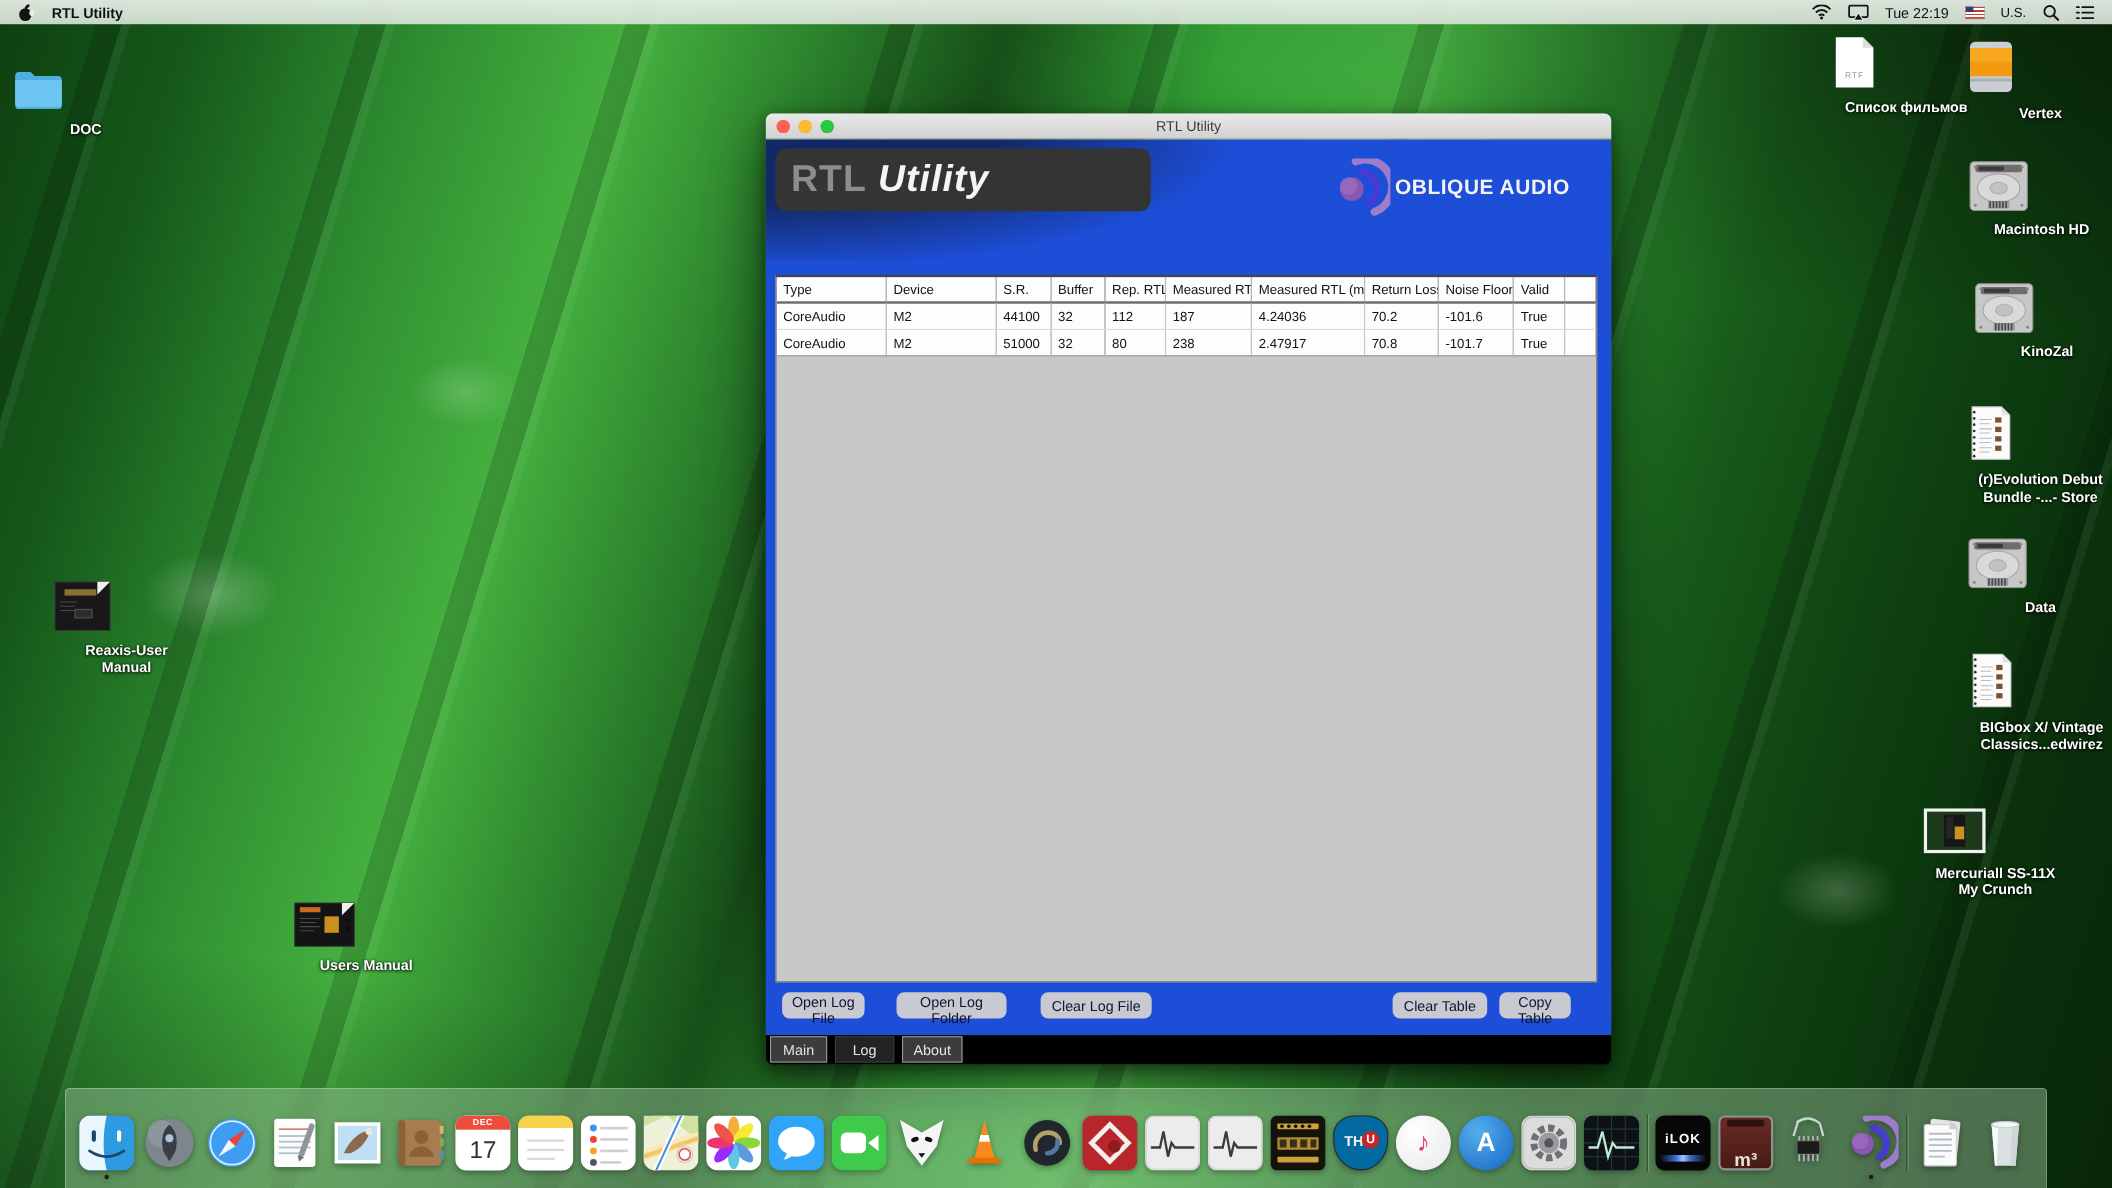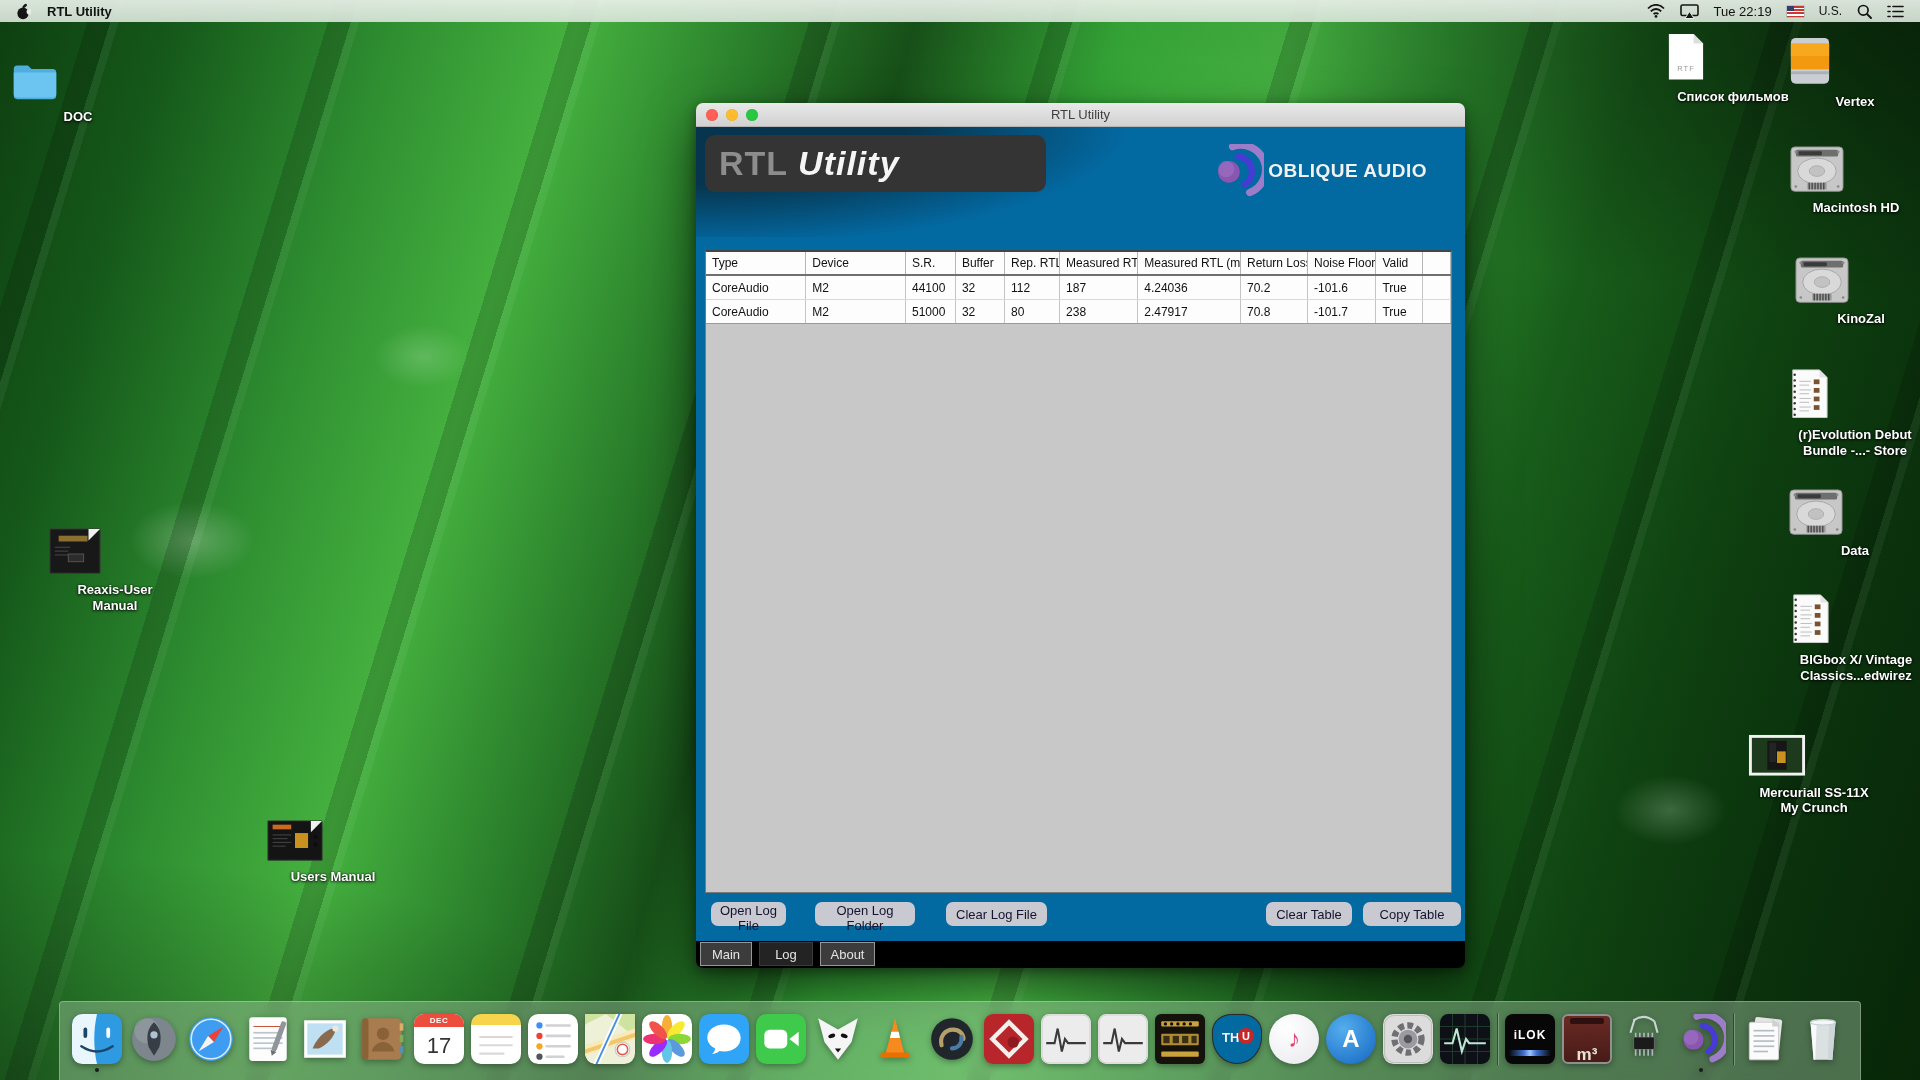--- a/index.html
+++ b/index.html
@@ -40,21 +40,21 @@
     box-shadow:0 22px 50px rgba(0,0,0,.55),0 3px 12px rgba(0,0,0,.4);}
   .titlebar{height:24px;background:linear-gradient(#e9e9e9,#d1d1d1);position:relative;
     border-bottom:1px solid #b4b4b4;box-sizing:border-box;}
   .traffic{position:absolute;left:10px;top:6px;display:flex;gap:8px;}
   .tl{width:12px;height:12px;border-radius:50%;display:inline-block;}
   .tl.red{background:#ff5f57;box-shadow:inset 0 0 1px #d94942;}
   .tl.yel{background:#febc2e;box-shadow:inset 0 0 1px #d6a024;}
   .tl.grn{background:#28c840;box-shadow:inset 0 0 1px #1ea733;}
   .wtitle{position:absolute;left:0;right:0;top:0;height:24px;line-height:24px;text-align:center;
     font-size:13px;color:#3f3f3f;}
-  .content{position:absolute;top:24px;bottom:27px;left:0;right:0;background:#0369a1;}
+  .content{position:absolute;top:24px;bottom:27px;left:0;right:0;background:#1d4ed8;}
   .content::before{content:"";position:absolute;top:0;left:0;width:60%;height:110px;
     background:radial-gradient(130% 150% at 0% 0%, rgba(10,10,10,.55) 35%, transparent 72%);}
   .logo-box{position:absolute;left:9px;top:8px;width:341px;height:57px;background:#343434;
     border-radius:10px;display:flex;align-items:center;padding-left:14px;box-sizing:border-box;}
   .logo-rtl{font-size:34px;font-weight:bold;color:#8d8d8d;letter-spacing:1px;}
   .logo-utility{font-size:34px;font-weight:bold;color:#f5f5f5;letter-spacing:1px;margin-left:10px;font-style:italic;}
   .brand{position:absolute;right:38px;top:14px;height:60px;display:flex;align-items:center;gap:4px;}
   .brand-text{font-size:19px;font-weight:bold;color:#f2f2f2;letter-spacing:.5px;}
 
   .table-area{position:absolute;left:9px;top:123px;width:747px;height:643px;background:#c8c8c8;
@@ -75,21 +75,21 @@
     color:#e4e4e4;background:#3c3c3c;border:1px solid #979797;box-sizing:border-box;}
   .tab.active{background:#232323;border-color:#3a3a3a;}
 
   
   .dicon-item{position:absolute;width:132px;display:flex;flex-direction:column;z-index:5;}
   .dlabel{margin-top:4px;font-size:13px;font-weight:bold;color:#fff;text-align:center;
     text-shadow:0 1px 3px rgba(0,0,0,.9),0 0 2px rgba(0,0,0,.7);white-space:pre-line;line-height:1.2;}
 
   
   .dock{position:absolute;bottom:0;left:50%;transform:translateX(-50%);z-index:30;
-    height:64px;display:flex;align-items:center;gap:7px;padding:5px 12px 9px 12px;
+    height:64px;display:flex;align-items:center;gap:7px;padding:17px 12px 9px 12px;
     background:rgba(160,195,160,.45);border:1px solid rgba(255,255,255,.28);border-bottom:none;
     border-radius:4px 4px 0 0;backdrop-filter:blur(8px);}
   .dock-icon{position:relative;width:50px;height:50px;flex:0 0 auto;
     filter:drop-shadow(0 2px 3px rgba(0,0,0,.35));}
   .dock-icon svg{position:absolute;inset:0;width:100%;height:100%;}
   .dock-sep{width:1px;height:52px;background:rgba(20,40,20,.55);box-shadow:1px 0 0 rgba(255,255,255,.25);flex:0 0 auto;}
   .run-dot{position:absolute;bottom:-8px;left:50%;transform:translateX(-50%);
     width:4px;height:4px;border-radius:50%;background:#1b1b1b;}
   
   .dock-icon[data-icon="calendar"]{background:#fff;border-radius:10px;overflow:hidden;}
@@ -432,21 +432,21 @@
               <td></td>
             </tr>
           </tbody>
       </table>
     </div>
     <div class="btnrow">
       <button class="wbtn" style="left:15px;width:75px">Open Log File</button>
       <button class="wbtn" style="left:119px;width:100px">Open Log Folder</button>
       <button class="wbtn" style="left:250px;width:101px">Clear Log File</button>
       <button class="wbtn" style="left:570px;width:86px">Clear Table</button>
-      <button class="wbtn" style="left:667px;width:98px">Copy Table</button>
+      <button class="wbtn" style="left:667px;width:65px">Copy Table</button>
     </div>
   </div>
   <div class="tabbar">
     <div class="tab" style="left:4px;width:52px">Main</div>
     <div class="tab active" style="left:63px;width:54px">Log</div>
     <div class="tab" style="left:124px;width:55px">About</div>
   </div>
 </div>
 
 <div class="dock" id="dock">

